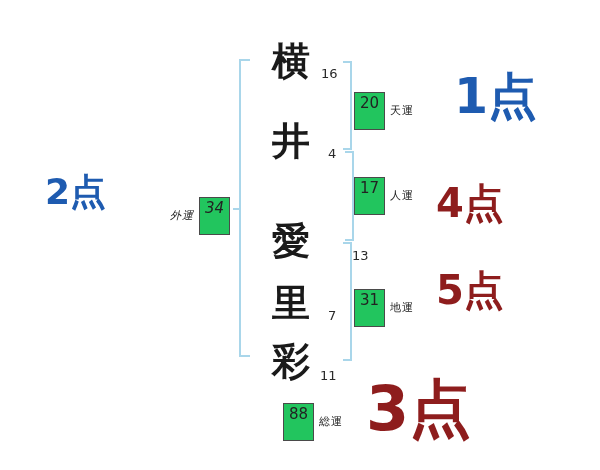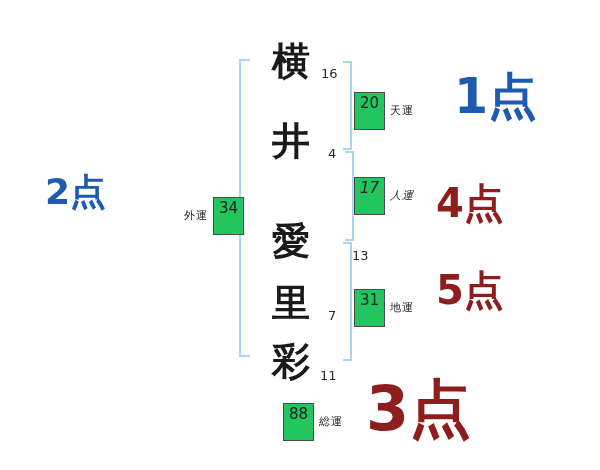--- a/index.html
+++ b/index.html
@@ -44,31 +44,31 @@
 
   <div class="abs kanji" style="left:272px; top:222px;">愛</div>
   <div class="abs strokes" style="left:336px; top:248px;margin-left:16px;">13</div>
 
   <div class="abs kanji" style="left:272px; top:284px;">里</div>
   <div class="abs strokes" style="left:328px; top:308px;">7</div>
 
   <div class="abs kanji" style="left:272px; top:342px;">彩</div>
   <div class="abs strokes" style="left:320px; top:368px;">11</div>
 
-  <div class="abs frow" style="left:184px; top:197px;">
+  <div class="abs frow" style="left:170px; top:197px;font-style:italic;">
     <span class="flabel">外運</span>
     <span class="vbox">34</span>
   </div>
 
   <div class="abs frow" style="left:354px; top:92px;">
     <span class="vbox">20</span>
     <span class="flabel">天運</span>
   </div>
 
-  <div class="abs frow" style="left:354px; top:177px;font-style:italic;">
+  <div class="abs frow" style="left:354px; top:177px;">
     <span class="vbox">17</span>
     <span class="flabel">人運</span>
   </div>
 
   <div class="abs frow" style="left:354px; top:289px;">
     <span class="vbox">31</span>
     <span class="flabel">地運</span>
   </div>
 
   <div class="abs frow" style="left:283px; top:403px;">

